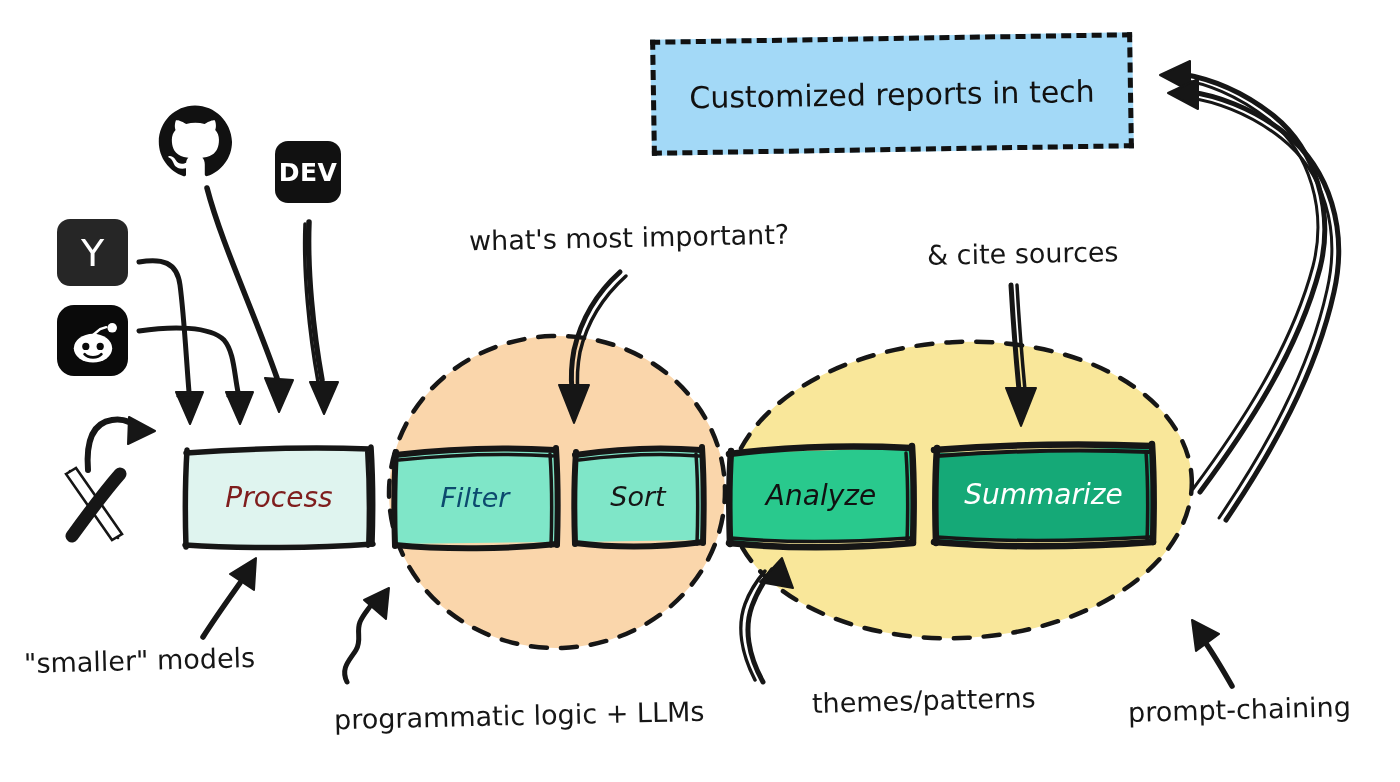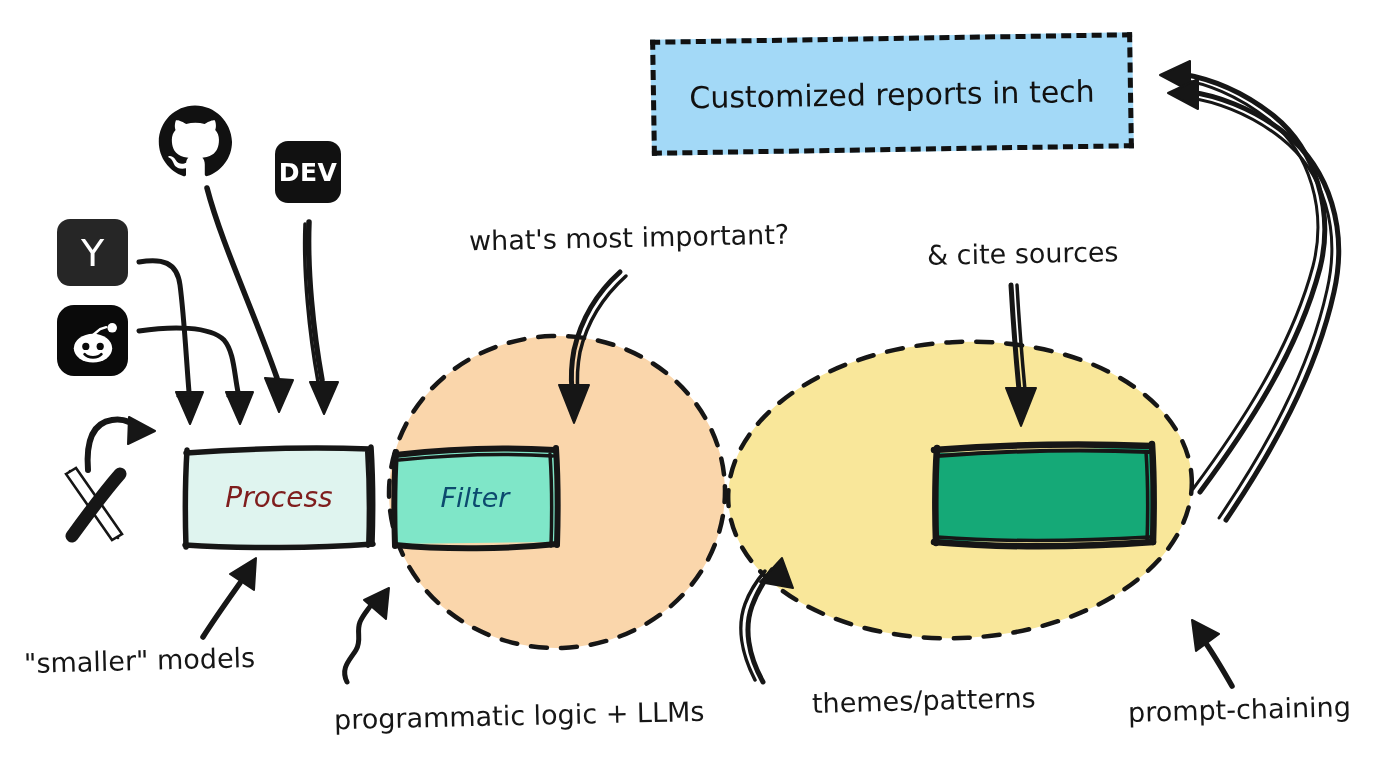--- a/index.html
+++ b/index.html
@@ -66,33 +66,58 @@
         <path d="M5,11 C55,5 115,3 165,6" fill="none" stroke="#161616" stroke-width="6" stroke-linecap="round"></path>
         <path d="M9,16 C58,11 116,9 163,12" fill="none" stroke="#161616" stroke-width="3.5" stroke-linecap="round"></path>
         <path d="M166,4 C168,36 168,70 167,101" fill="none" stroke="#161616" stroke-width="6" stroke-linecap="round"></path>
         <path d="M160,10 C162,40 162,72 161,102" fill="none" stroke="#161616" stroke-width="3.5" stroke-linecap="round"></path>
         <path d="M167,100 C118,105 56,106 5,101" fill="none" stroke="#161616" stroke-width="6" stroke-linecap="round"></path>
         <path d="M6,8 C4,38 4,72 5,102" fill="none" stroke="#161616" stroke-width="6" stroke-linecap="round"></path>
       </svg>
       <span class="txt" style="font-size:27px;color:#0c4a6e;">Filter</span>
     </div>
 
-
+    <div class="stagebox" style="left:570px;top:444px;width:136px;height:104px;">
+      <svg viewBox="0 0 136 104" style="position:absolute;left:0;top:0;width:136px;height:104px;overflow:visible;">
+        <path d="M7,10 L130,5 L132,96 L5,98 Z" fill="#7fe6c8"></path>
+        <path d="M5,11 C45,5 92,3 131,6" fill="none" stroke="#161616" stroke-width="6" stroke-linecap="round"></path>
+        <path d="M9,16 C48,11 93,9 129,12" fill="none" stroke="#161616" stroke-width="3.5" stroke-linecap="round"></path>
+        <path d="M132,3 C134,34 134,68 133,99" fill="none" stroke="#161616" stroke-width="6" stroke-linecap="round"></path>
+        <path d="M126,10 C128,38 128,70 127,100" fill="none" stroke="#161616" stroke-width="3.5" stroke-linecap="round"></path>
+        <path d="M133,98 C94,103 46,104 5,99" fill="none" stroke="#161616" stroke-width="6" stroke-linecap="round"></path>
+        <path d="M6,8 C4,36 4,70 5,100" fill="none" stroke="#161616" stroke-width="6" stroke-linecap="round"></path>
+      </svg>
+      <span class="txt" style="font-size:27px;color:#161616;">Sort</span>
+    </div>
+
+    <div class="stagebox" style="left:724px;top:443px;width:194px;height:104px;">
+      <svg viewBox="0 0 194 104" style="position:absolute;left:0;top:0;width:194px;height:104px;overflow:visible;">
+        <path d="M8,10 L186,5 L188,96 L6,99 Z" fill="#29c98d"></path>
+        <path d="M5,11 C62,4 128,2 187,5" fill="none" stroke="#161616" stroke-width="6.5" stroke-linecap="round"></path>
+        <path d="M188,3 C190,34 190,68 189,99" fill="none" stroke="#161616" stroke-width="6.5" stroke-linecap="round"></path>
+        <path d="M182,10 C184,38 184,70 183,100" fill="none" stroke="#161616" stroke-width="3.5" stroke-linecap="round"></path>
+        <path d="M189,100 C130,105 62,106 5,100" fill="none" stroke="#161616" stroke-width="6.5" stroke-linecap="round"></path>
+        <path d="M186,95 C128,99 62,100 7,95" fill="none" stroke="#161616" stroke-width="3.5" stroke-linecap="round"></path>
+        <path d="M7,8 C5,36 5,70 6,101" fill="none" stroke="#161616" stroke-width="6.5" stroke-linecap="round"></path>
+      </svg>
+      <span class="txt" style="font-size:28px;color:#111111;">Analyze</span>
+    </div>
 
     <div class="stagebox" style="left:929px;top:441px;width:229px;height:106px;">
       <svg viewBox="0 0 229 106" style="position:absolute;left:0;top:0;width:229px;height:106px;overflow:visible;">
         <path d="M9,12 L221,6 L223,98 L7,101 Z" fill="#15a977"></path>
         <path d="M5,9 C72,4 152,2 222,5" fill="none" stroke="#161616" stroke-width="6.5" stroke-linecap="round"></path>
         <path d="M8,15 C76,10 154,8 220,11" fill="none" stroke="#161616" stroke-width="4" stroke-linecap="round"></path>
         <path d="M223,3 C225,35 225,70 224,101" fill="none" stroke="#161616" stroke-width="6.5" stroke-linecap="round"></path>
         <path d="M217,11 C219,40 219,72 218,102" fill="none" stroke="#161616" stroke-width="3.5" stroke-linecap="round"></path>
         <path d="M224,101 C154,106 74,107 5,101" fill="none" stroke="#161616" stroke-width="6.5" stroke-linecap="round"></path>
         <path d="M221,96 C152,100 74,101 8,96" fill="none" stroke="#161616" stroke-width="3.5" stroke-linecap="round"></path>
         <path d="M8,7 C6,37 6,71 7,102" fill="none" stroke="#161616" stroke-width="6.5" stroke-linecap="round"></path>
       </svg>
+      <span class="txt" style="font-size:28px;color:#ffffff;">Summarize</span>
     </div>
   </div>
 
   <svg class="layer" id="svg-ink" viewBox="0 0 1400 782">
     <defs>
       <style>
         .ink{fill:none;stroke:#161616;stroke-linecap:round;stroke-linejoin:round;}
         .head{fill:#161616;stroke:#161616;stroke-width:2;stroke-linejoin:round;}
       </style>
     </defs>

